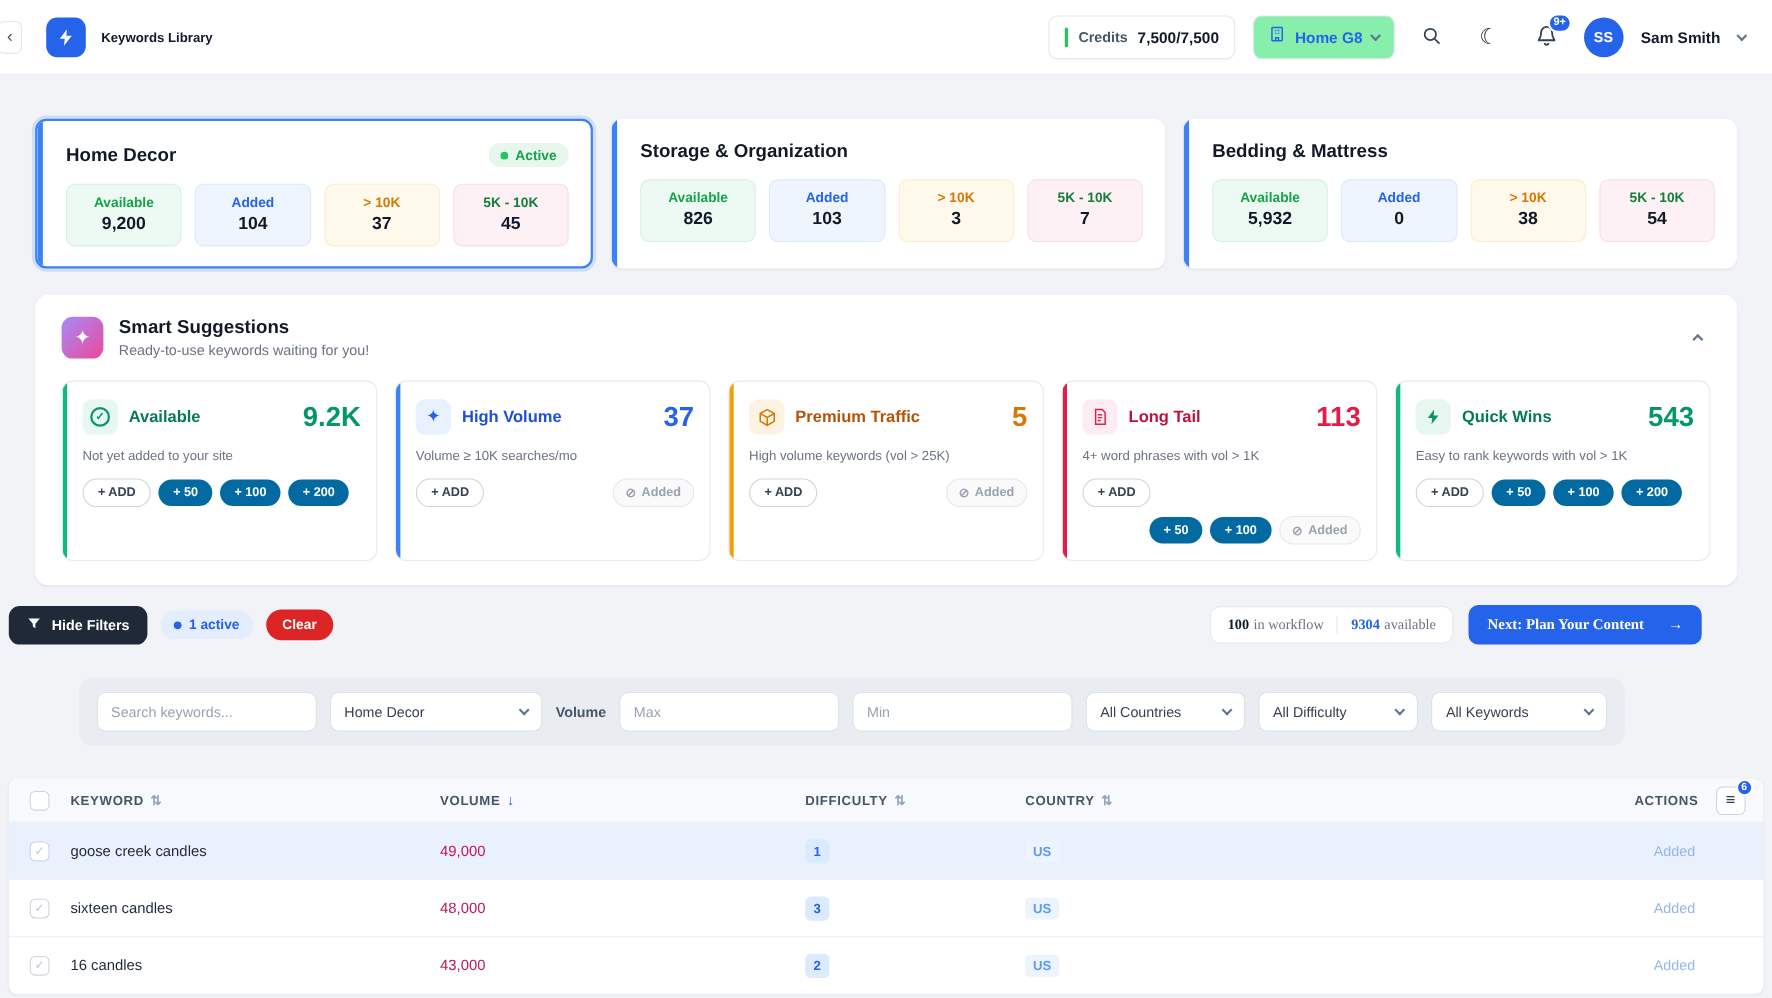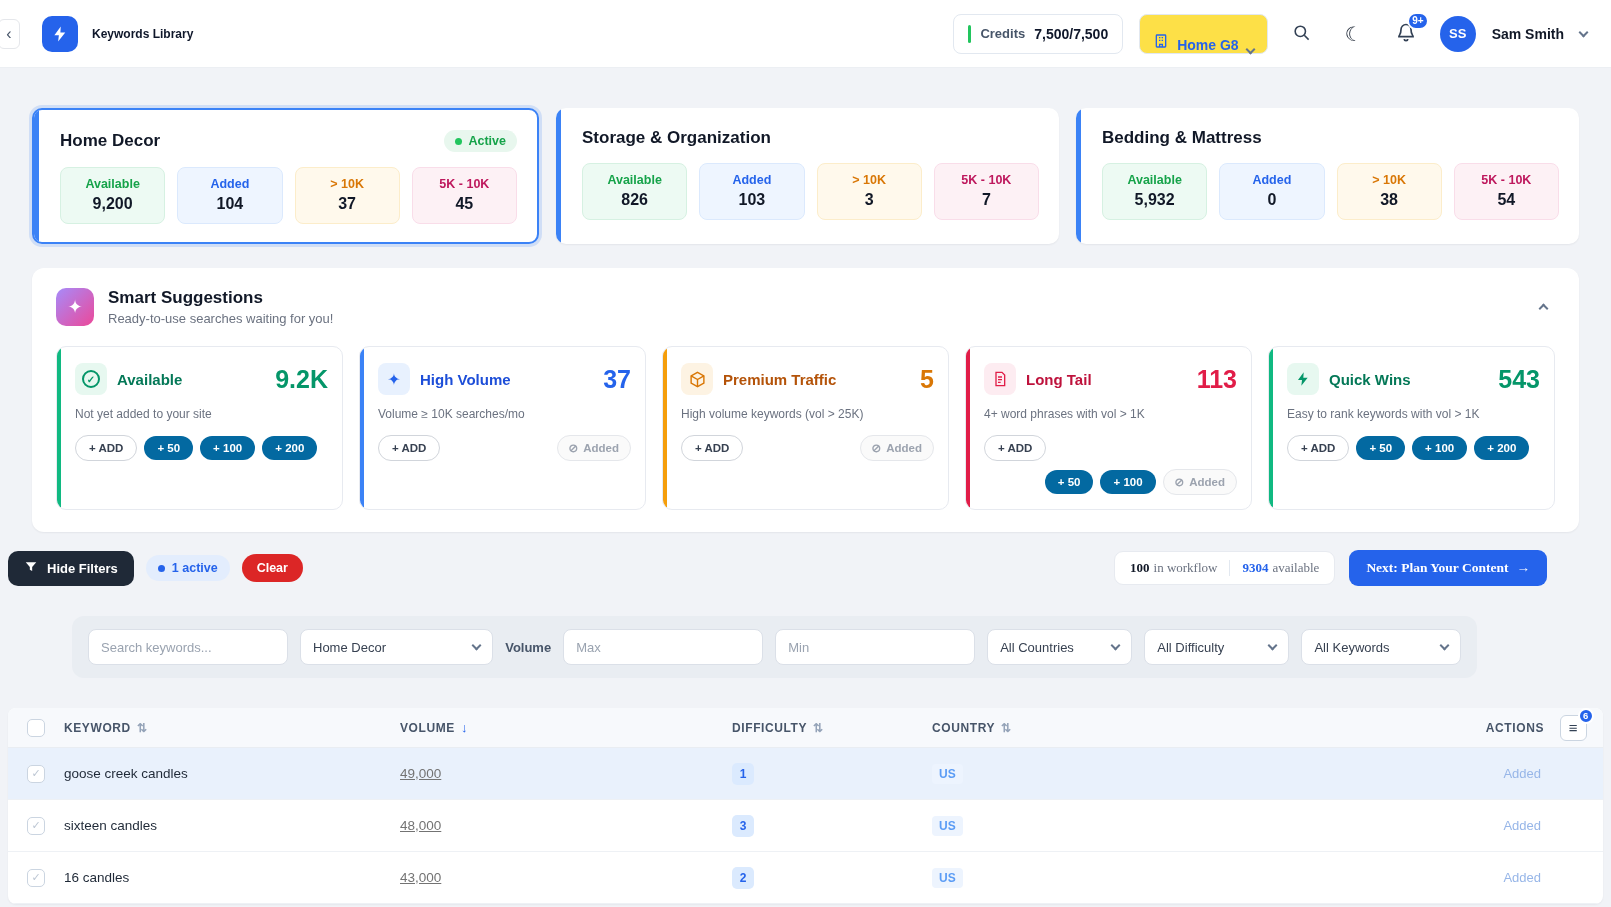--- a/index.html
+++ b/index.html
@@ -9,21 +9,21 @@
   
   .topbar { height:68px; background:#fff; border-bottom:1px solid #eceff3; display:flex; align-items:center; padding:0 24px 0 4px; gap:12px; }
   .back-btn { width:22px; height:30px; border:1px solid #e5e7eb; border-radius:6px; background:#fff; display:flex; align-items:center; justify-content:center; color:#475569; font-size:16px; cursor:pointer; margin-left:-6px; }
   .app-icon { width:36px; height:36px; border-radius:10px; background:#2563eb; display:flex; align-items:center; justify-content:center; color:#fff; margin-left:10px; }
   .app-title { font-size:12px; font-weight:bold; color:#0f172a; margin-left:2px; }
   .topbar-right { margin-left:auto; display:flex; align-items:center; gap:16px; }
   .credits-pill { display:flex; align-items:center; gap:9px; border:1px solid #e2e8f0; border-radius:8px; background:#fff; height:40px; padding:0 14px; }
   .credits-bar { width:3px; height:18px; border-radius:2px; background:#22c55e; }
   .credits-label { font-size:13px; color:#475569; font-weight:bold; }
   .credits-value { font-size:14px; color:#0f172a; font-weight:bold; }
-  .ws-pill { display:flex; align-items:flex-end; gap:8px; background:#fde047; border:1px solid #e2e8f0; border-radius:8px; height:40px; padding:0 13px; color:#2563eb; cursor:pointer; }
+  .ws-pill { display:flex; align-items:center; gap:8px; background:#86efac; border:1px solid #e2e8f0; border-radius:8px; height:40px; padding:0 13px; color:#2563eb; cursor:pointer; }
   .ws-name { font-size:14px; font-weight:bold; }
   .icon-btn { width:36px; height:36px; border-radius:50%; display:flex; align-items:center; justify-content:center; background:transparent; border:none; cursor:pointer; color:#334155; position:relative; }
   .moon-glyph { font-size:20px; color:#1f2937; }
   .badge-blue { position:absolute; top:-4px; right:-5px; min-width:18px; height:18px; border-radius:9px; background:#2563eb; color:#fff; font-size:10px; font-weight:bold; display:flex; align-items:center; justify-content:center; border:2px solid #fff; padding:0 3px; }
   .avatar { width:36px; height:36px; border-radius:50%; background:#2563eb; color:#fff; font-size:13px; font-weight:bold; display:flex; align-items:center; justify-content:center; cursor:pointer; }
   .user-name { font-size:14px; font-weight:bold; color:#111827; }
   .chev { width:7px; height:7px; border-right:2px solid #64748b; border-bottom:2px solid #64748b; transform:rotate(45deg); display:inline-block; margin-top:-3px; }
   .chev.up { transform:rotate(-135deg); margin-top:4px; }
 
   
@@ -37,21 +37,21 @@
   .dot { width:7px; height:7px; border-radius:50%; display:inline-block; }
   .dot-green { background:#22c55e; }
   .dot-blue { background:#2563eb; }
   .stats { display:flex; gap:12px; margin-top:15px; }
   .stat { flex:1; border-radius:8px; padding:9px 8px 10px; text-align:center; }
   .s-label { font-size:12.5px; font-weight:bold; display:block; }
   .s-value { font-size:16px; font-weight:bold; color:#111827; display:block; margin-top:4px; }
   .stat.available { background:#edfaf3; border:1px solid #d6f1e2; } .stat.available .s-label{color:#16a34a}
   .stat.added     { background:#eef5ff; border:1px solid #dbe9fd; } .stat.added .s-label{color:#2563eb}
   .stat.k10       { background:#fff9ec; border:1px solid #fcedca; } .stat.k10 .s-label{color:#d97706}
-  .stat.k5        { background:#fdf1f5; border:1px solid #f9dde9; } .stat.k5 .s-label{color:#be185d}
+  .stat.k5        { background:#fdf1f5; border:1px solid #f9dde9; } .stat.k5 .s-label{color:#15803d}
 
   
   .suggestions { background:#fff; border-radius:12px; margin:24px 32px 0; padding:20px 24px 22px; box-shadow:0 1px 2px rgba(16,24,40,.06); }
   .sg-head { display:flex; align-items:center; gap:14px; }
   .sg-icon { width:38px; height:38px; border-radius:10px; background:linear-gradient(135deg,#a78bfa,#ec4899); color:#fff; font-size:18px; display:flex; align-items:center; justify-content:center; }
   .sg-title { font-size:17px; font-weight:bold; color:#111827; }
   .sg-sub { font-size:13px; color:#6b7280; margin-top:3px; }
   .sg-collapse { margin-left:auto; background:none; border:none; cursor:pointer; padding:8px; }
   .sug-grid { display:grid; grid-template-columns:repeat(5,1fr); gap:16px; margin-top:20px; }
   .sug-card { border:1px solid #e7eaf0; border-radius:10px; padding:16px 14px 14px 18px; position:relative; overflow:hidden; background:#fff; min-height:160px; }
@@ -80,21 +80,21 @@
   .toolbar { display:flex; align-items:center; gap:12px; margin:18px 64px 0 8px; }
   .btn-hide-filters { display:flex; align-items:center; gap:9px; background:#1f2937; color:#fff; border:none; border-radius:10px; padding:9px 16px; font-size:13px; font-weight:bold; cursor:pointer; font-family:inherit;text-align:center; }
   .active-pill { display:flex; align-items:center; gap:7px; background:#e3edfd; color:#2563eb; border-radius:15px; padding:6px 12px; font-size:12.5px; font-weight:bold; }
   .btn-clear { background:#dc2626; color:#fff; border:none; border-radius:15px; padding:7px 15px; font-size:12.5px; font-weight:bold; cursor:pointer; font-family:inherit; }
   .tb-right { margin-left:auto; display:flex; align-items:center; gap:14px;font-family:Liberation Serif, serif; }
   .count-box { display:flex; align-items:center; gap:12px; background:#fff; border:1px solid #e7eaf0; border-radius:9px; padding:8px 15px; font-size:13px; }
   .count-num { font-weight:bold; color:#111827; }
   .count-num.blue { color:#2563eb; }
   .count-lbl { color:#6b7280; margin-left:4px; }
   .v-div { width:1px; height:16px; background:#e2e8f0; }
-  .btn-next { display:flex; align-items:flex-end; gap:8px; background:#2563eb; color:#fff; border:none; border-radius:9px; padding:10px 17px; font-size:13.5px; font-weight:bold; cursor:pointer; font-family:inherit; }
+  .btn-next { display:flex; align-items:flex-end; gap:22px; background:#2563eb; color:#fff; border:none; border-radius:9px; padding:10px 17px; font-size:13.5px; font-weight:bold; cursor:pointer; font-family:inherit; }
 
   
   .filter-row { margin:30px 134px 0 72px; background:#e9edf2; border-radius:12px; padding:13px 16px; display:flex; align-items:center; gap:12px; }
   .f-input { height:36px; background:#fff; border:1px solid #dbe0e8; border-radius:8px; padding:0 12px; font-size:13px; color:#374151; font-family:inherit; outline:none; }
   .f-input::placeholder { color:#9aa3b0; }
   .f-select { height:36px; background:#fff; border:1px solid #dbe0e8; border-radius:8px; padding:0 12px; font-size:13px; color:#374151; display:flex; align-items:center; justify-content:space-between; cursor:pointer; }
   .f-label { font-size:13px; color:#475569; font-weight:bold; }
   .w-200 { width:200px; } .w-150 { width:150px; } .w-165 { width:165px; }
 
   
@@ -102,21 +102,21 @@
   .t-row { display:grid; grid-template-columns:56px 336px 332px 200px 1fr 175px; align-items:center; }
   .t-head { background:#f7f9fc; height:40px; border-bottom:1px solid #e9edf2; }
   .th { font-size:12px; font-weight:bold; color:#475569; letter-spacing:.05em; display:flex; align-items:center; gap:6px; cursor:pointer; }
   .sort-ic { color:#94a3b8; font-size:12px; }
   .sort-active { color:#2563eb; font-size:13px; font-weight:bold; }
   .t-body-row { height:52px; border-bottom:1px solid #eef1f5; font-size:13.5px; cursor:pointer; }
   .t-body-row.selected { background:#e9f1fc; }
   .cell-check { display:flex; justify-content:center; }
   .checkbox { width:18px; height:18px; border:1.5px solid #cbd5e1; border-radius:5px; background:#fff; display:flex; align-items:center; justify-content:center; font-size:11px; color:#bcc6d3; cursor:pointer; }
   .kw-cell { color:#1f2937; }
-  .vol-cell { color:#737373;text-decoration:underline; }
+  .vol-cell { color:#be185d; }
   .diff-badge { width:22px; height:22px; border-radius:5px; background:#dbeafe; color:#2563eb; font-size:12px; font-weight:bold; display:flex; align-items:center; justify-content:center; }
   .country-badge { display:inline-block; background:#edf4fe; color:#5b9cf5; font-size:12px; font-weight:bold; border-radius:4px; padding:3px 7px; }
   .actions-head { display:flex; align-items:center; justify-content:flex-end; gap:16px; padding-right:16px; }
   .menu-btn { width:27px; height:26px; border:1px solid #cbd5e1; border-radius:6px; background:#fff; color:#334155; font-size:15px; display:flex; align-items:center; justify-content:center; position:relative; cursor:pointer; }
   .menu-badge { position:absolute; top:-8px; right:-8px; width:16px; height:16px; border-radius:50%; background:#2563eb; color:#fff; font-size:9.5px; font-weight:bold; display:flex; align-items:center; justify-content:center; border:2px solid #fff; }
   .action-cell { display:flex; justify-content:flex-end; padding-right:62px; color:#97b6e8; font-size:13px; }
 </style>
 </head>
 <body>
 
@@ -250,21 +250,21 @@
         </div>
     </div>
   </div>
 </section>
 
 <section class="suggestions">
   <div class="sg-head">
     <span class="sg-icon">✦</span>
     <div>
       <div class="sg-title">Smart Suggestions</div>
-      <div class="sg-sub">Ready-to-use searches waiting for you!</div>
+      <div class="sg-sub">Ready-to-use keywords waiting for you!</div>
     </div>
     <button class="sg-collapse"><span class="chev up"></span></button>
   </div>
 
   <div class="sug-grid">
 
     <div class="sug-card green">
       <div class="sug-top">
         <span class="sug-ic">
             <span class="circle-check">

